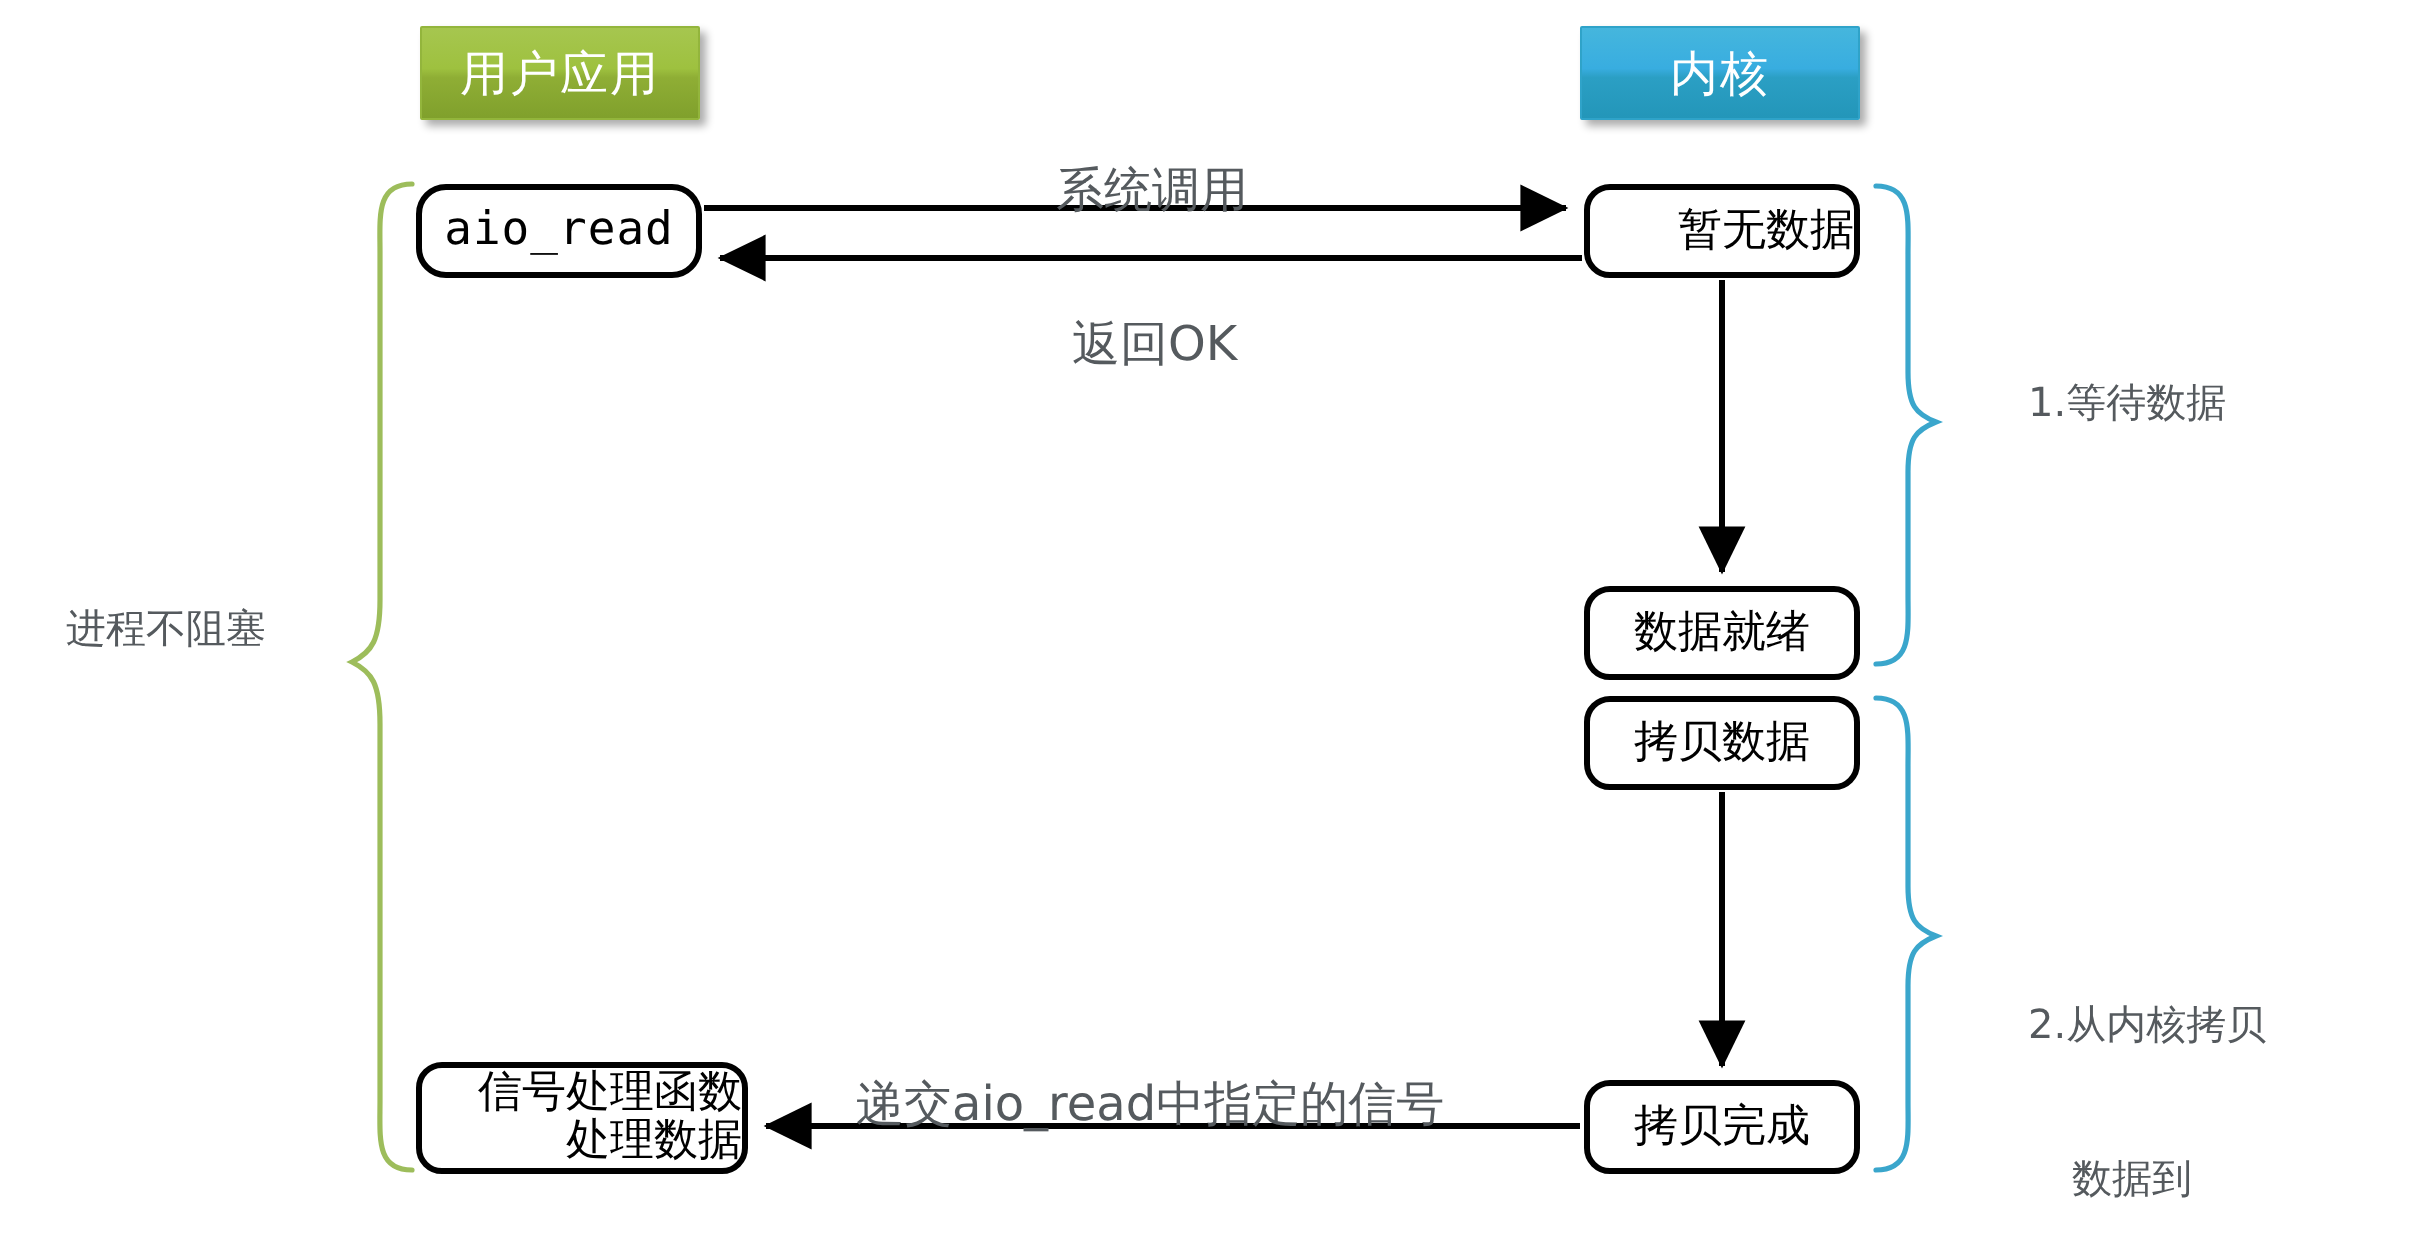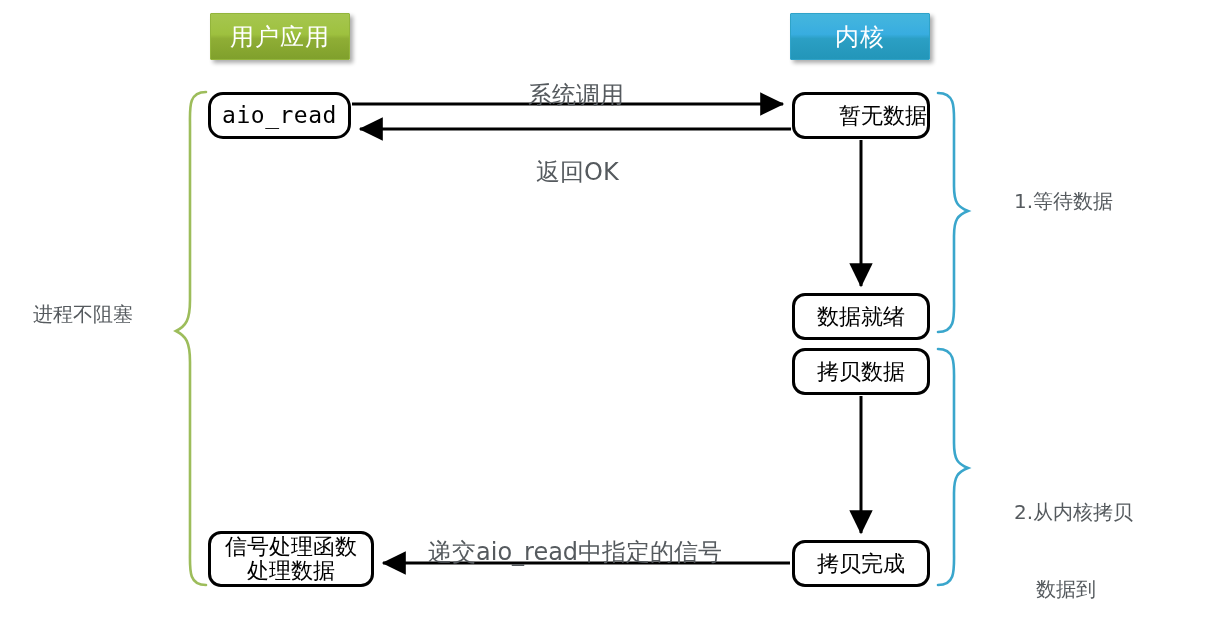--- a/index.html
+++ b/index.html
@@ -62,21 +62,21 @@
     line-height: 1.08;
     z-index: 5;
   }
   .node.mono {
     font-family: "DejaVu Sans Mono", "Liberation Mono", monospace;
     font-size: 23px;
     letter-spacing: 0.5px;
     border-radius: 15px;
   }
   #n-aioread  { left: 208px; top: 92px;  width: 143px; height: 47px; }
-  #n-signal   { left: 208px; top: 531px; width: 166px; height: 56px; }
+  #n-signal   { left: 208px; top: 531px; width: 166px; height: 56px; align-items: flex-end; }
   #n-nodata   { left: 792px; top: 92px;  width: 138px; height: 47px; align-items: flex-end; }
   #n-ready    { left: 792px; top: 293px; width: 138px; height: 47px; }
   #n-copying  { left: 792px; top: 348px; width: 138px; height: 47px; }
   #n-copydone { left: 792px; top: 540px; width: 138px; height: 47px; }
 
   .edge-label {
     position: absolute;
     color: #555a5e;
     font-family: "DejaVu Sans", "Liberation Sans", sans-serif;
     font-size: 24px;

